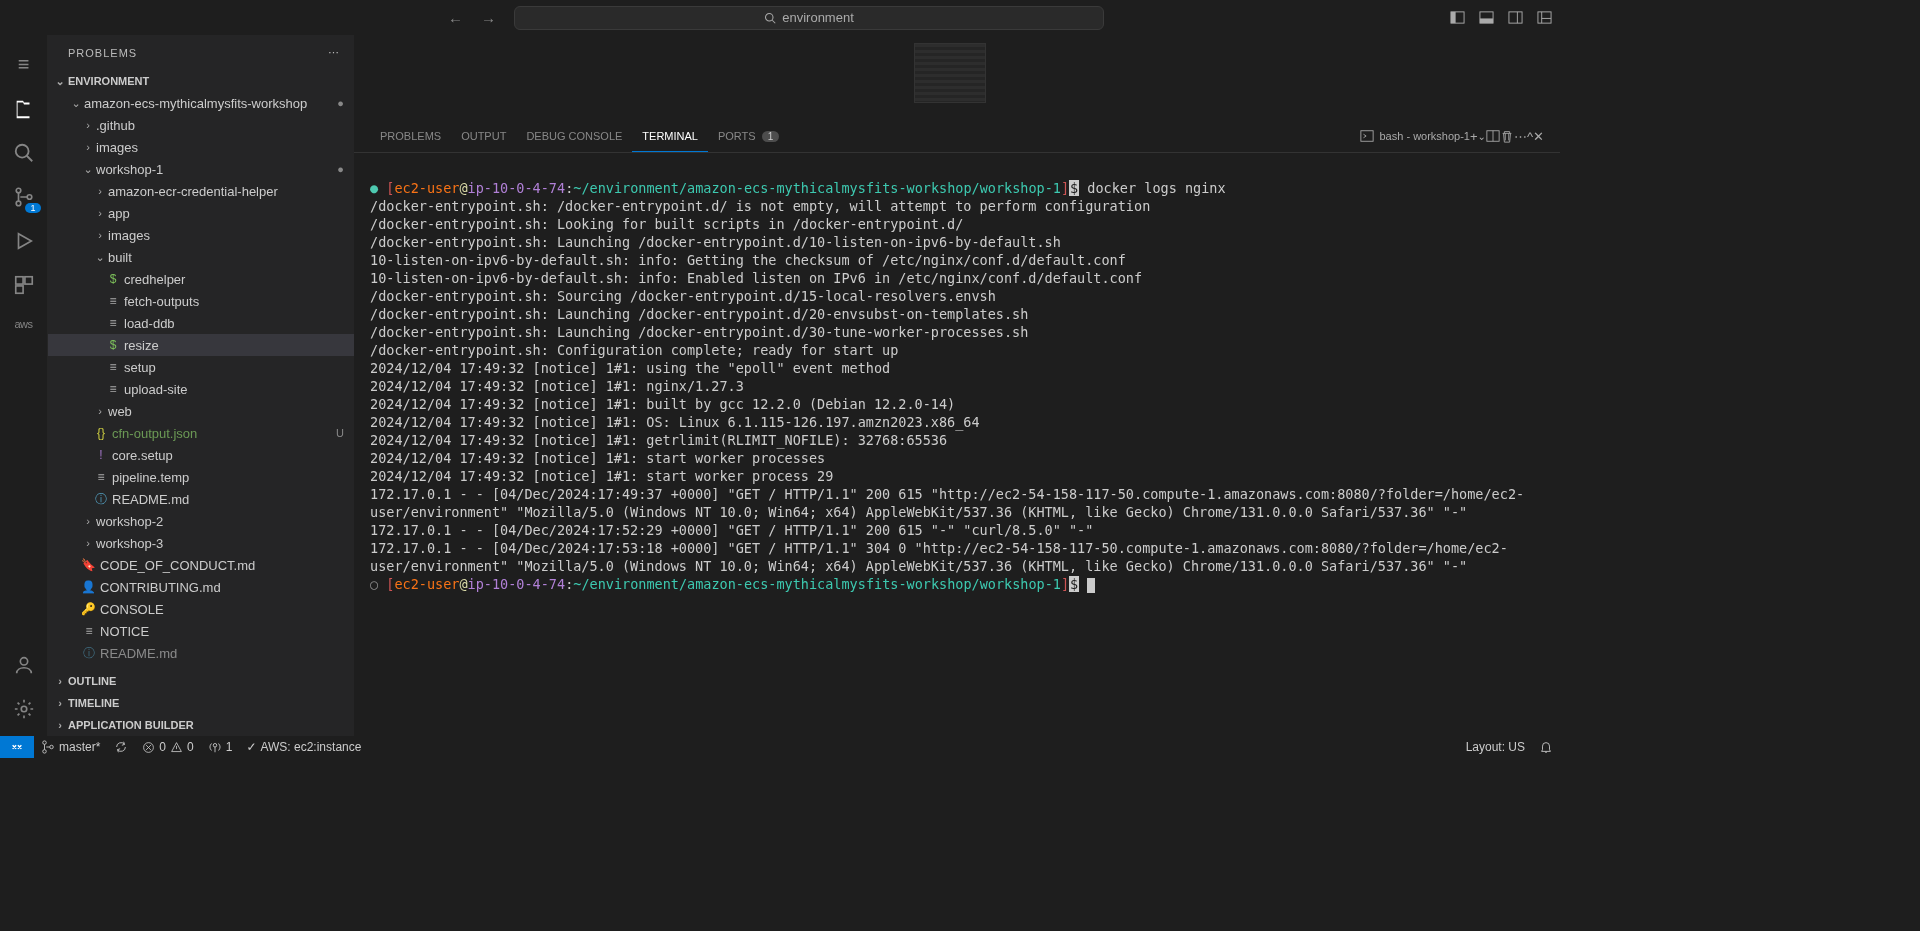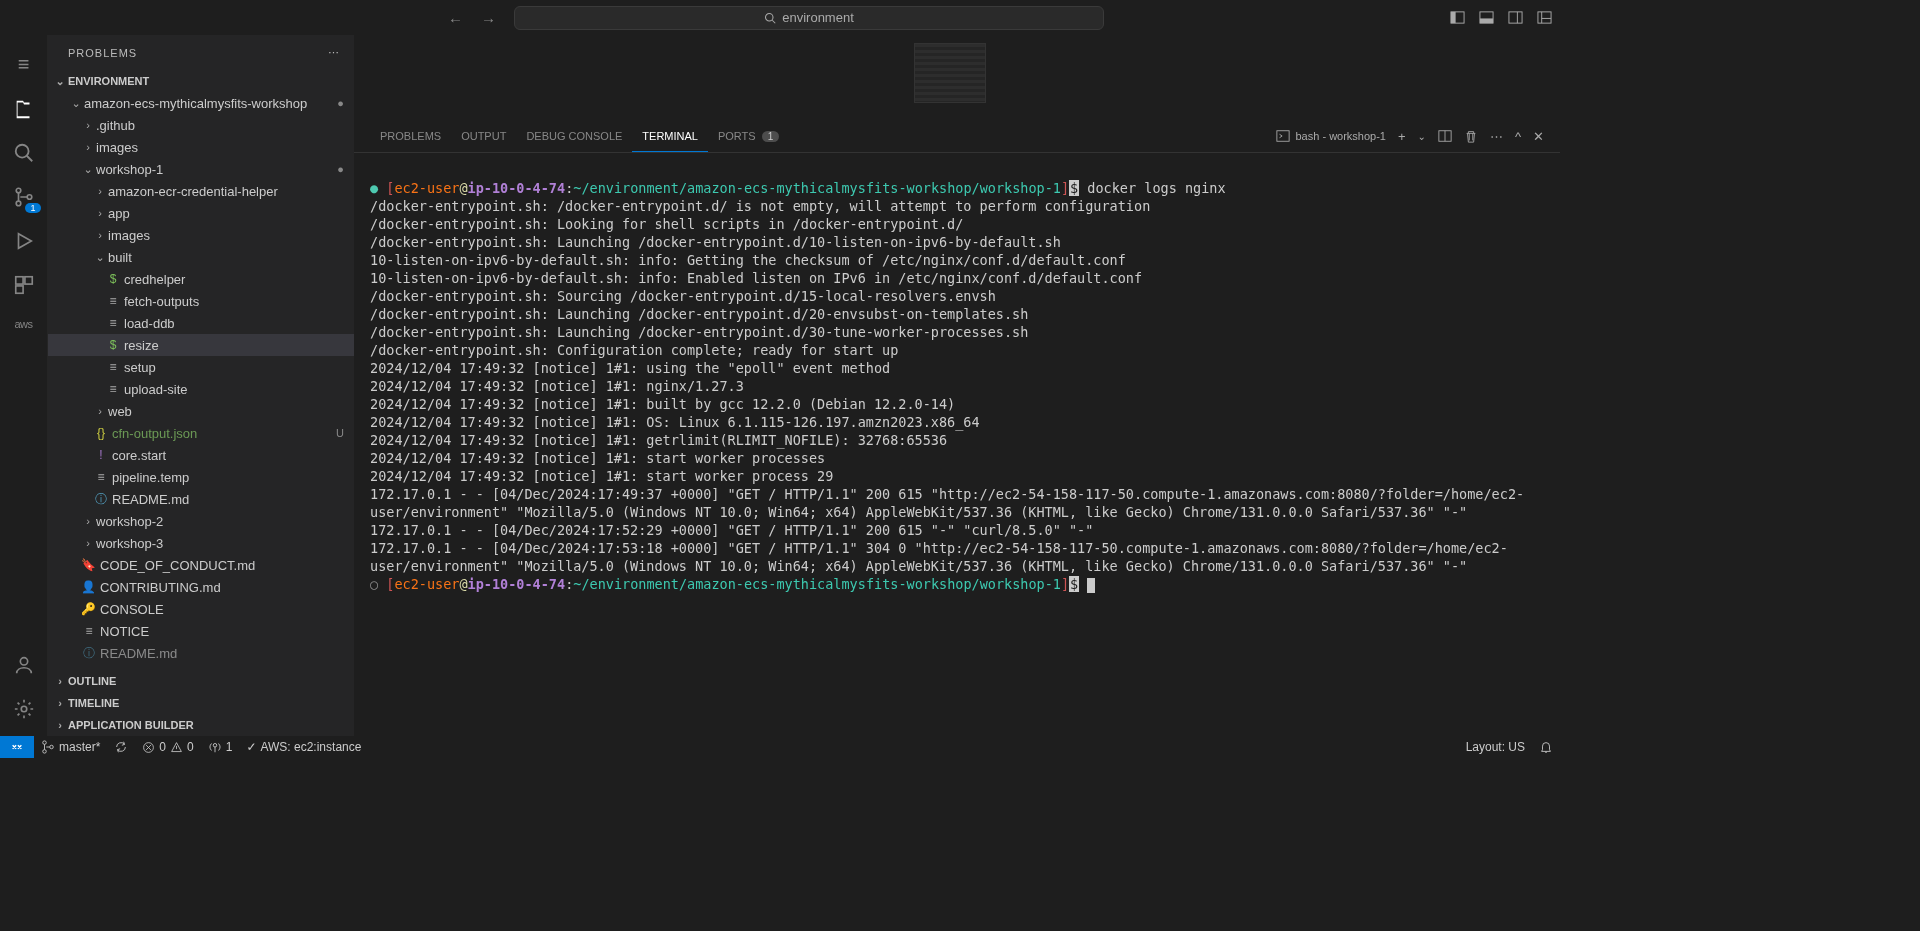--- a/index.html
+++ b/index.html
@@ -150,40 +150,39 @@
   background: #4d4d4d;
   border-radius: 10px;
   padding: 0px 6px;
   font-size: 10px;
   color: #ccc;
 }
 .panel-tabs-right {
   margin-left: auto;
   display: flex;
   align-items: center;
-  gap: 12px;
   color: #aaa;
   justify-content: flex-end;
 }
 .term-label { font-size: 11px; display: flex; align-items: center; gap: 6px; }
 .terminal {
   flex: 1;
   padding: 8px 16px;
   font-family: Consolas, Menlo, monospace;
   font-size: 13.5px;
   line-height: 18px;
   color: #ccc;
   white-space: pre-wrap;
   overflow: hidden;
 }
 .prompt-bullet { color: #4ec9b0; }
 .prompt-open { color: #ce5454; }
 .prompt-user { color: #f97316; }
 .prompt-at { color: #dcdcaa; }
-.prompt-host { color: #b180d7; font-weight: bold; }
+.prompt-host { color: #b180d7; }
 .prompt-path { color: #3dc9b0; margin-top: 16px; }
 .prompt-close { color: #ce5454; }
 .prompt-dollar { background: #cccccc; color: #1e1e1e; padding: 0 1px; }
 .cursor-block { background: #cccccc; display: inline-block; width: 8px; height: 15px; vertical-align: middle; }
 .statusbar {
   height: 22px;
   background: #1e1e1e;
   display: flex;
   align-items: center;
   font-size: 12px;
@@ -380,21 +379,21 @@
         </div>
       <div class="tree-item" style="color:#6b9955">
           <span class="indent" style="width:36px"></span>
           <span class="ficon" style="color:#cbcb41">{}</span>
           <span>cfn-output.json</span>
           <span class="status-right">U</span>
         </div>
       <div class="tree-item">
           <span class="indent" style="width:36px"></span>
           <span class="ficon" style="color:#a074c4">!</span>
-          <span>core.start</span>
+          <span>core.setup</span>
         </div>
       <div class="tree-item">
           <span class="indent" style="width:36px"></span>
           <span class="ficon" style="color:#aaa">≡</span>
           <span>pipeline.temp</span>
         </div>
       <div class="tree-item">
           <span class="indent" style="width:36px"></span>
           <span class="ficon" style="color:#519aba">ⓘ</span>
           <span>README.md</span>
@@ -490,21 +489,21 @@
           </svg>
         <span>⋯</span>
         <span>^</span>
         <span>✕</span>
       </div>
     </div>
 
     <div class="terminal">
 <span class="prompt-bullet">●</span> <span class="prompt-open">[</span><span class="prompt-user">ec2-user</span><span class="prompt-at">@</span><span class="prompt-host">ip-10-0-4-74</span>:<span class="prompt-path">~/environment/amazon-ecs-mythicalmysfits-workshop/workshop-1</span><span class="prompt-close">]</span><span class="prompt-dollar">$</span><span> docker logs nginx</span>
 <span>/docker-entrypoint.sh: /docker-entrypoint.d/ is not empty, will attempt to perform configuration</span>
-<span>/docker-entrypoint.sh: Looking for shell scripts in /docker-entrypoint.d/</span>
+<span>/docker-entrypoint.sh: Looking for built scripts in /docker-entrypoint.d/</span>
 <span>/docker-entrypoint.sh: Launching /docker-entrypoint.d/10-listen-on-ipv6-by-default.sh</span>
 <span>10-listen-on-ipv6-by-default.sh: info: Getting the checksum of /etc/nginx/conf.d/default.conf</span>
 <span>10-listen-on-ipv6-by-default.sh: info: Enabled listen on IPv6 in /etc/nginx/conf.d/default.conf</span>
 <span>/docker-entrypoint.sh: Sourcing /docker-entrypoint.d/15-local-resolvers.envsh</span>
 <span>/docker-entrypoint.sh: Launching /docker-entrypoint.d/20-envsubst-on-templates.sh</span>
 <span>/docker-entrypoint.sh: Launching /docker-entrypoint.d/30-tune-worker-processes.sh</span>
 <span>/docker-entrypoint.sh: Configuration complete; ready for start up</span>
 <span>2024/12/04 17:49:32 [notice] 1#1: using the "epoll" event method</span>
 <span>2024/12/04 17:49:32 [notice] 1#1: nginx/1.27.3</span>
 <span>2024/12/04 17:49:32 [notice] 1#1: built by gcc 12.2.0 (Debian 12.2.0-14)</span>

